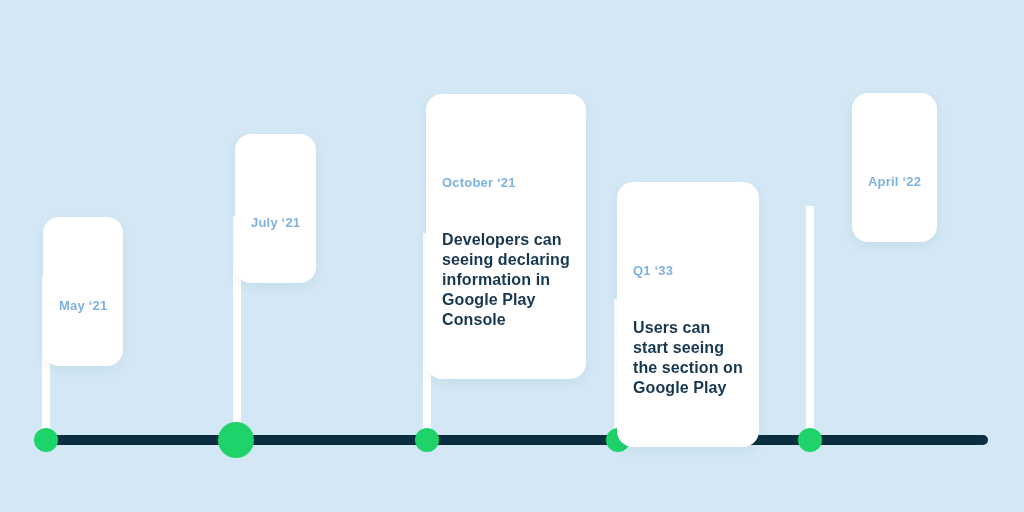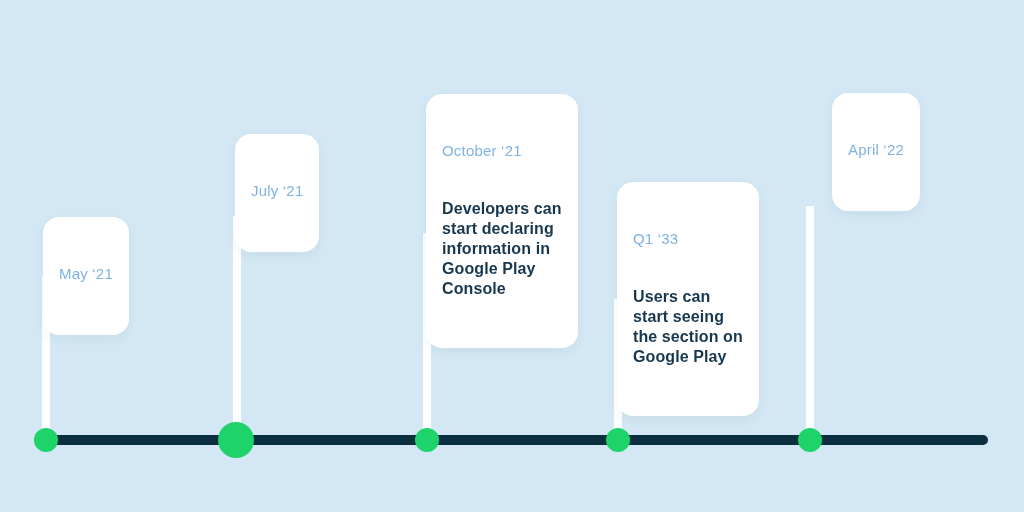--- a/index.html
+++ b/index.html
@@ -37,25 +37,26 @@
     position: absolute;
     background: var(--card, #ffffff);
     border-radius: 16px;
     padding: 12px 16px 13px 16px;
     width: max-content;
     white-space: pre;
     box-shadow: 0 4px 12px rgba(23, 55, 79, 0.06);
     z-index: 4;
   }
   .date {
-    font-size: 15px;
-    font-weight: normal;
+    font-size: 13px;
+    font-weight: bold;
     letter-spacing: 0.2px;
     color: var(--date-text, #7fb2e0);
     margin-bottom: 4px;
+    margin-top: 33px;
   }
   .text {
     font-size: 16px;
     font-weight: bold;
     letter-spacing: 0.1px;
     line-height: 20px;
     color: var(--body-text, #17374f);
     white-space: pre-line;
   }
   
@@ -68,21 +69,21 @@
   .m1 .dot  { left: 218px; top: 422px; width: 36px; height: 36px; }
 
   .m2 .card { left: 426px; top: 94px; }
   .m2 .stem { left: 423px; top: 233px; height: 207px; }
   .m2 .dot  { left: 415px; top: 428px; width: 24px; height: 24px; }
 
   .m3 .card { left: 617px; top: 182px; }
   .m3 .stem { left: 614px; top: 299px; height: 141px; }
   .m3 .dot  { left: 606px; top: 428px; width: 24px; height: 24px; }
 
-  .m4 .card { left: 832px; top: 93px; }
+  .m4 .card { left: 852px; top: 93px; }
   .m4 .stem { left: 806px; top: 206px; height: 234px; }
   .m4 .dot  { left: 798px; top: 428px; width: 24px; height: 24px; }
 </style>
 </head>
 <body>
 
 <div class="canvas">
 
   <div class="axis"></div>
 
@@ -101,21 +102,21 @@
       <div class="date">July ‘21</div>
     </div>
   </div>
 
   <div class="milestone m2">
     <div class="stem"></div>
     <div class="dot"></div>
     <div class="card">
       <div class="date">October ‘21</div>
       <div class="text">Developers can
-start declaring
+seeing declaring
 information in
 Google Play
 Console</div>
     </div>
   </div>
 
   <div class="milestone m3">
     <div class="stem"></div>
     <div class="dot"></div>
     <div class="card">

